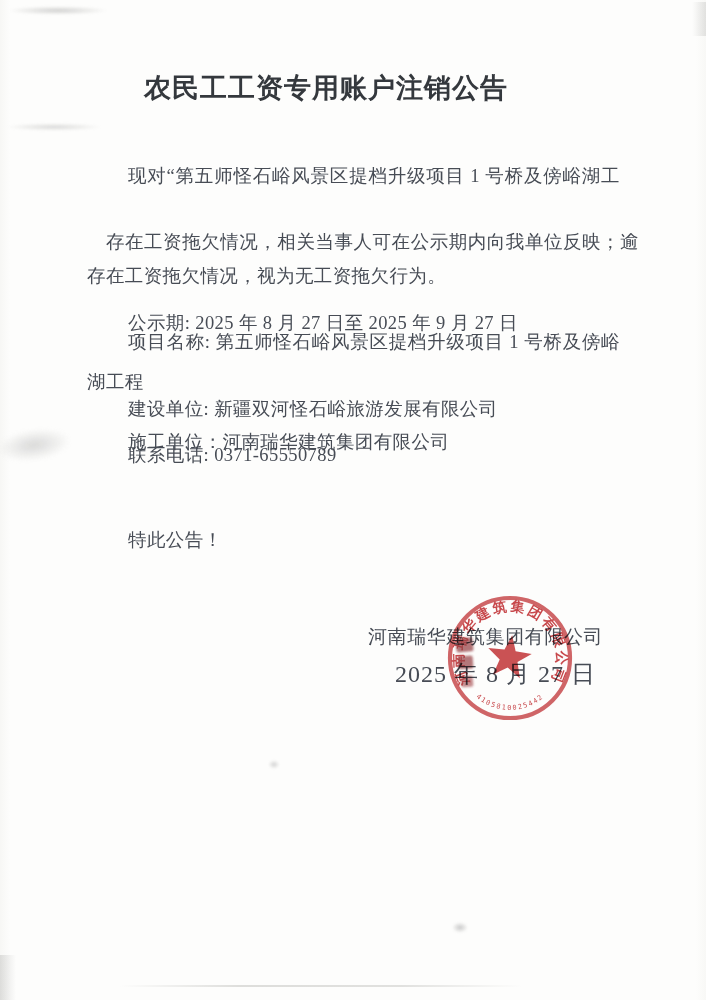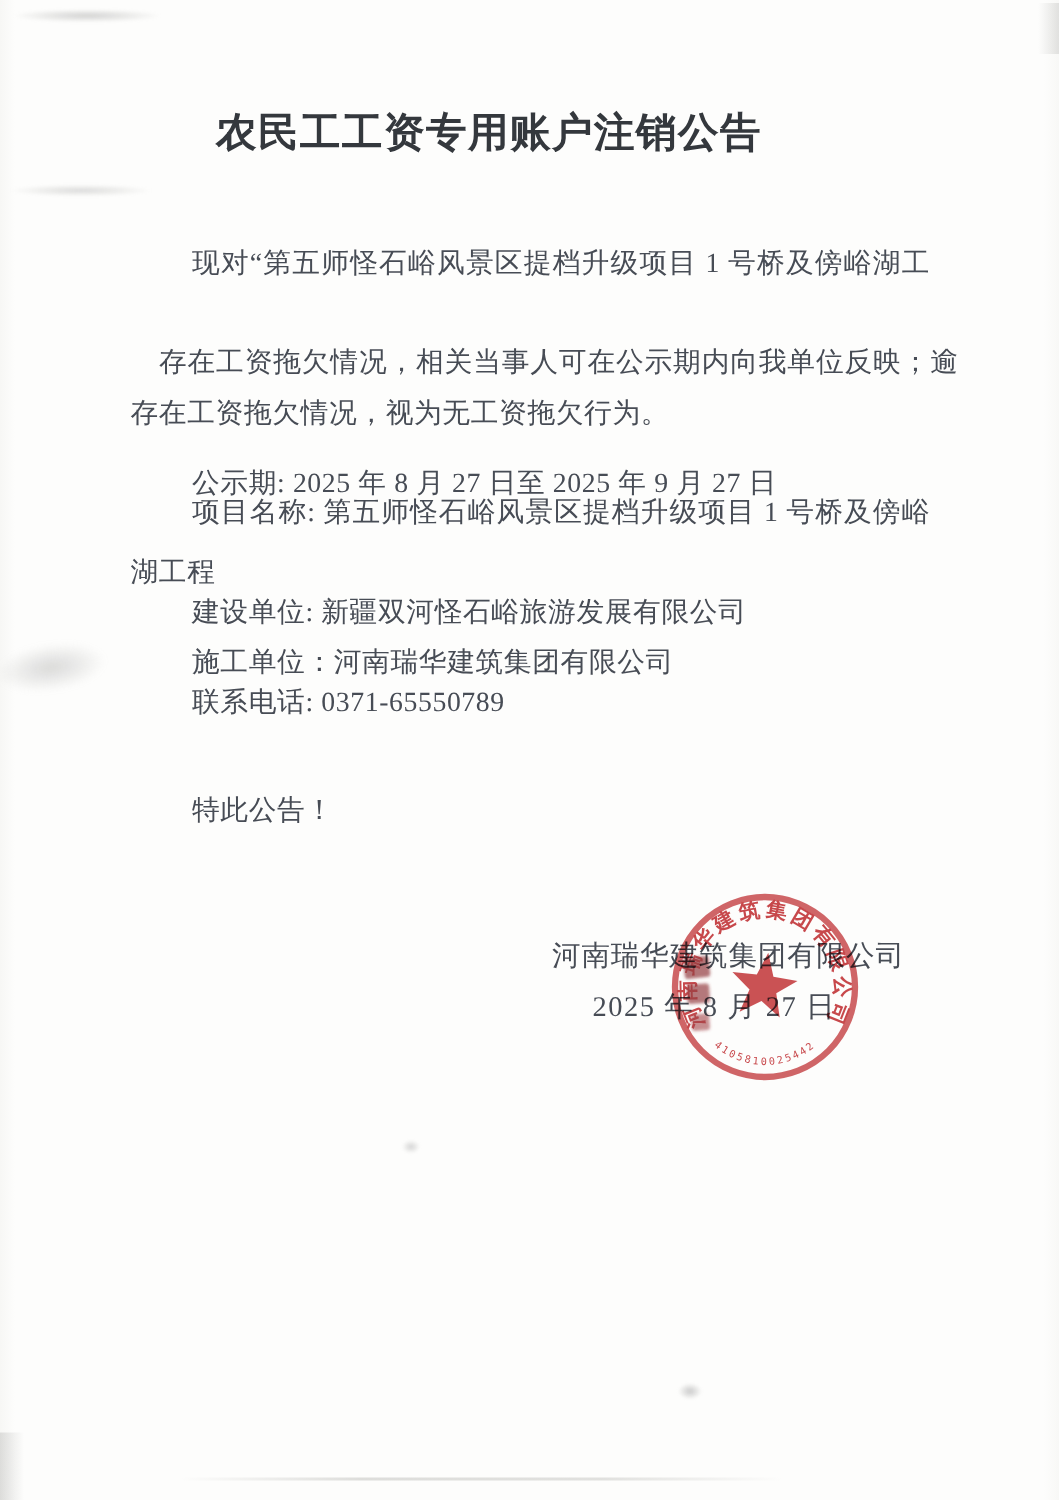--- a/index.html
+++ b/index.html
@@ -25,21 +25,21 @@
     letter-spacing:.4px;
   }
   .indent{padding-left:41px;}
   .full{text-align:justify;text-align-last:justify;}
   .sig-company{
     position:absolute;left:368px;top:624px;
     font-size:19px;color:#474c55;letter-spacing:.6px;font-family:Liberation Serif, serif;
   }
   .sig-date{
     position:absolute;left:395px;top:658px;
-    font-size:19px;color:#474c55;letter-spacing:1px;
+    font-size:24px;color:#474c55;letter-spacing:1px;
   }
   .seal{
     position:absolute;left:444px;top:592px;width:132px;height:132px;
     mix-blend-mode:multiply;opacity:.92;
   }
   
   .smudge{position:absolute;pointer-events:none;}
   .sm-1{left:8px;top:6px;width:100px;height:9px;background:radial-gradient(ellipse at center,rgba(160,160,158,.45),rgba(160,160,158,0) 70%);filter:blur(1px);}
   .sm-2{left:6px;top:123px;width:96px;height:8px;background:radial-gradient(ellipse at center,rgba(170,170,168,.4),rgba(170,170,168,0) 70%);filter:blur(1px);}
   .sm-3{left:-6px;top:428px;width:80px;height:34px;background:radial-gradient(ellipse at center,rgba(150,150,148,.35),rgba(150,150,148,0) 65%);filter:blur(2px);transform:rotate(-8deg);}
@@ -57,21 +57,21 @@
   <div class="title">农民工工资专用账户注销公告</div>
 
   <div class="line indent full" style="top:165px;">现对“第五师怪石峪风景区提档升级项目 1 号桥及傍峪湖工</div>
   <div class="line full" style="top:231px;margin-left:19px;">存在工资拖欠情况，相关当事人可在公示期内向我单位反映；逾</div>
   <div class="line" style="top:264.5px;">存在工资拖欠情况，视为无工资拖欠行为。</div>
   <div class="line indent" style="top:298px;margin-top:14px;">公示期: 2025 年 8 月 27 日至 2025 年 9 月 27 日</div>
   <div class="line indent full" style="top:331px;">项目名称: 第五师怪石峪风景区提档升级项目 1 号桥及傍峪</div>
   <div class="line" style="top:371px;">湖工程</div>
   <div class="line indent" style="top:398px;">建设单位: 新疆双河怪石峪旅游发展有限公司</div>
   <div class="line indent" style="top:431px;">施工单位：河南瑞华建筑集团有限公司</div>
-  <div class="line indent" style="top:458px;">联系电话: 0371-65550789</div>
+  <div class="line indent" style="top:444px;">联系电话: 0371-65550789</div>
   <div class="line indent" style="top:531px;font-family:Liberation Mono, monospace;">特此公告！</div>
 
   <div class="sig-company">河南瑞华建筑集团有限公司</div>
   <div class="sig-date">2025 年 8 月 27 日</div>
 
   <svg class="seal" viewBox="0 0 132 132" xmlns="http://www.w3.org/2000/svg" xmlns:xlink="http://www.w3.org/1999/xlink">
     <defs>
       <path id="ringPath" d="M 27.5 93 A 47 47 0 1 1 104.5 93" fill="none"></path>
       <path id="serialPath" d="M 15.8 79.5 A 52 52 0 0 0 116.2 79.5" fill="none"></path>
       <filter id="inkBlur" x="-20%" y="-20%" width="140%" height="140%">

